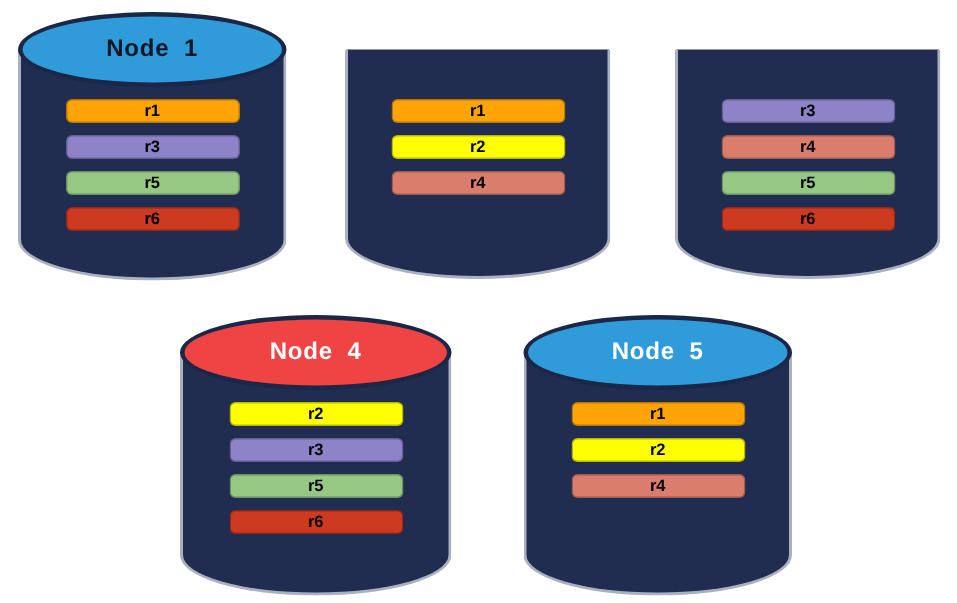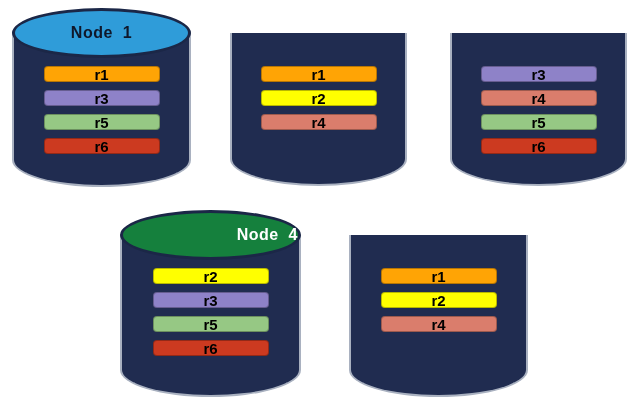--- a/index.html
+++ b/index.html
@@ -69,21 +69,21 @@
     height: 16px;
     border-radius: 4px;
     border: 1px solid rgba(0,0,0,0.28);
     box-sizing: border-box;
     display: flex;
     align-items: center;
     justify-content: center;
   }
   .bar-label {
     font-weight: 700;
-    font-size: 15px;
+    font-size: 11px;
     line-height: 1;
     color: #000000;
   }
 </style>
 </head>
 <body>
 
 <div id="stage" style="background: rgb(255, 255, 255);">
     <div class="cylinder pos-1">
       <div class="cyl-body" style="background: rgb(32, 44, 80); border-color: rgb(169, 177, 192);"></div>
@@ -131,40 +131,43 @@
         <div class="bar" style="background: rgb(150, 200, 132);">
           <span class="bar-label" style="color: rgb(0, 0, 0);">r5</span>
         </div>
         <div class="bar" style="background: rgb(204, 58, 32);">
           <span class="bar-label" style="color: rgb(0, 0, 0);">r6</span>
         </div>
       </div>
     </div>
     <div class="cylinder pos-4">
       <div class="cyl-body" style="background: rgb(32, 44, 80); border-color: rgb(169, 177, 192);"></div>
-      <div class="cyl-top" style="background: #15803d; border-color: rgb(27, 39, 71); justify-content: flex-end;">
+      <div class="cyl-top" style="background: #ef4444; border-color: rgb(27, 39, 71);">
         <span class="node-title" style="color: rgb(255, 255, 255);">Node  4</span>
       </div>
       <div class="bars">
         <div class="bar" style="background: rgb(255, 255, 0);">
           <span class="bar-label" style="color: rgb(0, 0, 0);">r2</span>
         </div>
         <div class="bar" style="background: rgb(142, 130, 200);">
           <span class="bar-label" style="color: rgb(0, 0, 0);">r3</span>
         </div>
         <div class="bar" style="background: rgb(150, 200, 132);">
           <span class="bar-label" style="color: rgb(0, 0, 0);">r5</span>
         </div>
         <div class="bar" style="background: rgb(204, 58, 32);">
           <span class="bar-label" style="color: rgb(0, 0, 0);">r6</span>
         </div>
       </div>
     </div>
     <div class="cylinder pos-5">
       <div class="cyl-body" style="background: rgb(32, 44, 80); border-color: rgb(169, 177, 192);"></div>
+      <div class="cyl-top" style="background: rgb(47, 156, 217); border-color: rgb(27, 39, 71);">
+        <span class="node-title" style="color: rgb(255, 255, 255);">Node  5</span>
+      </div>
       <div class="bars">
         <div class="bar" style="background: rgb(255, 164, 5);">
           <span class="bar-label" style="color: rgb(0, 0, 0);">r1</span>
         </div>
         <div class="bar" style="background: rgb(255, 255, 0);">
           <span class="bar-label" style="color: rgb(0, 0, 0);">r2</span>
         </div>
         <div class="bar" style="background: rgb(218, 125, 108);">
           <span class="bar-label" style="color: rgb(0, 0, 0);">r4</span>
         </div>

